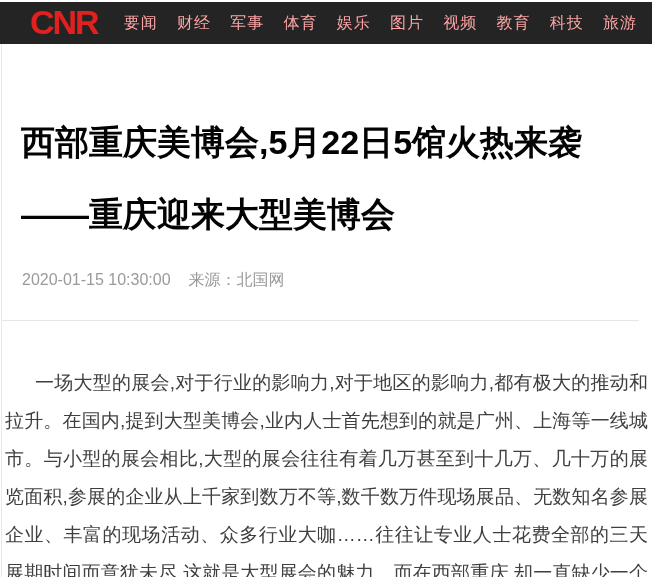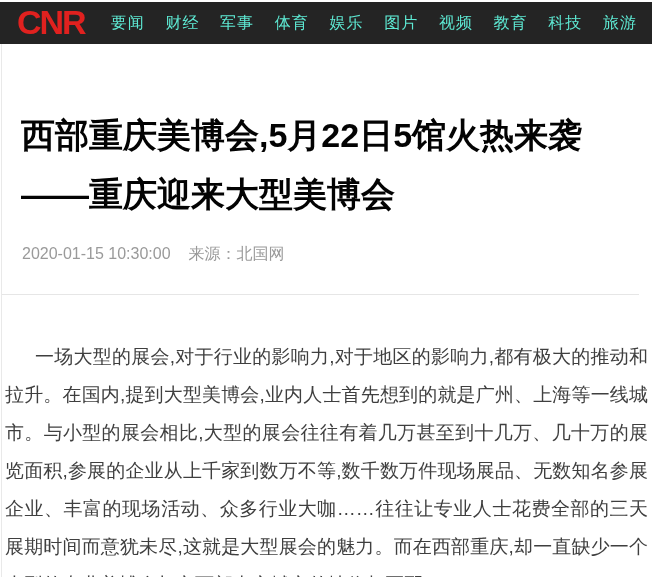--- a/index.html
+++ b/index.html
@@ -21,56 +21,56 @@
     border-bottom: none;
   }
   
   .header {
     height: 42px;
     background: #242424;
     display: flex;
     align-items: center;
   }
   .logo {
-    margin-left: 17px;
+    margin-left: 30px;
     color: #e0211f;
     font-weight: 900;
     font-size: 34px;
     line-height: 1;
     letter-spacing: -2px;
     padding-bottom: 3px;
     cursor: pointer;
     user-select: none;
   }
   .nav {
     flex: 1;
     display: flex;
     justify-content: space-between;
     list-style: none;
     margin: 0 15px 0 26px;
     padding: 0;
   }
   .nav li {
-    color: #5eead4;
+    color: #fca5a5;
     font-size: 16px;
     letter-spacing: 1px;
     white-space: nowrap;
     cursor: pointer;
   }
   
   .content {
     border-left: 1px solid #e9e9e9;
     margin-left: 1px;
     height: 533px;
   }
   .article-title {
     margin: 0;
     padding: 62px 24px 0 19px;
     font-size: 34px;
-    line-height: 59px;
+    line-height: 72px;
     font-weight: bold;
     color: #030303;
   }
   .meta {
     padding: 20px 0 0 20px;
     font-size: 16px;
     color: #9a9a9a;
   }
   .meta .date { margin-right: 18px; }
   .divider {

